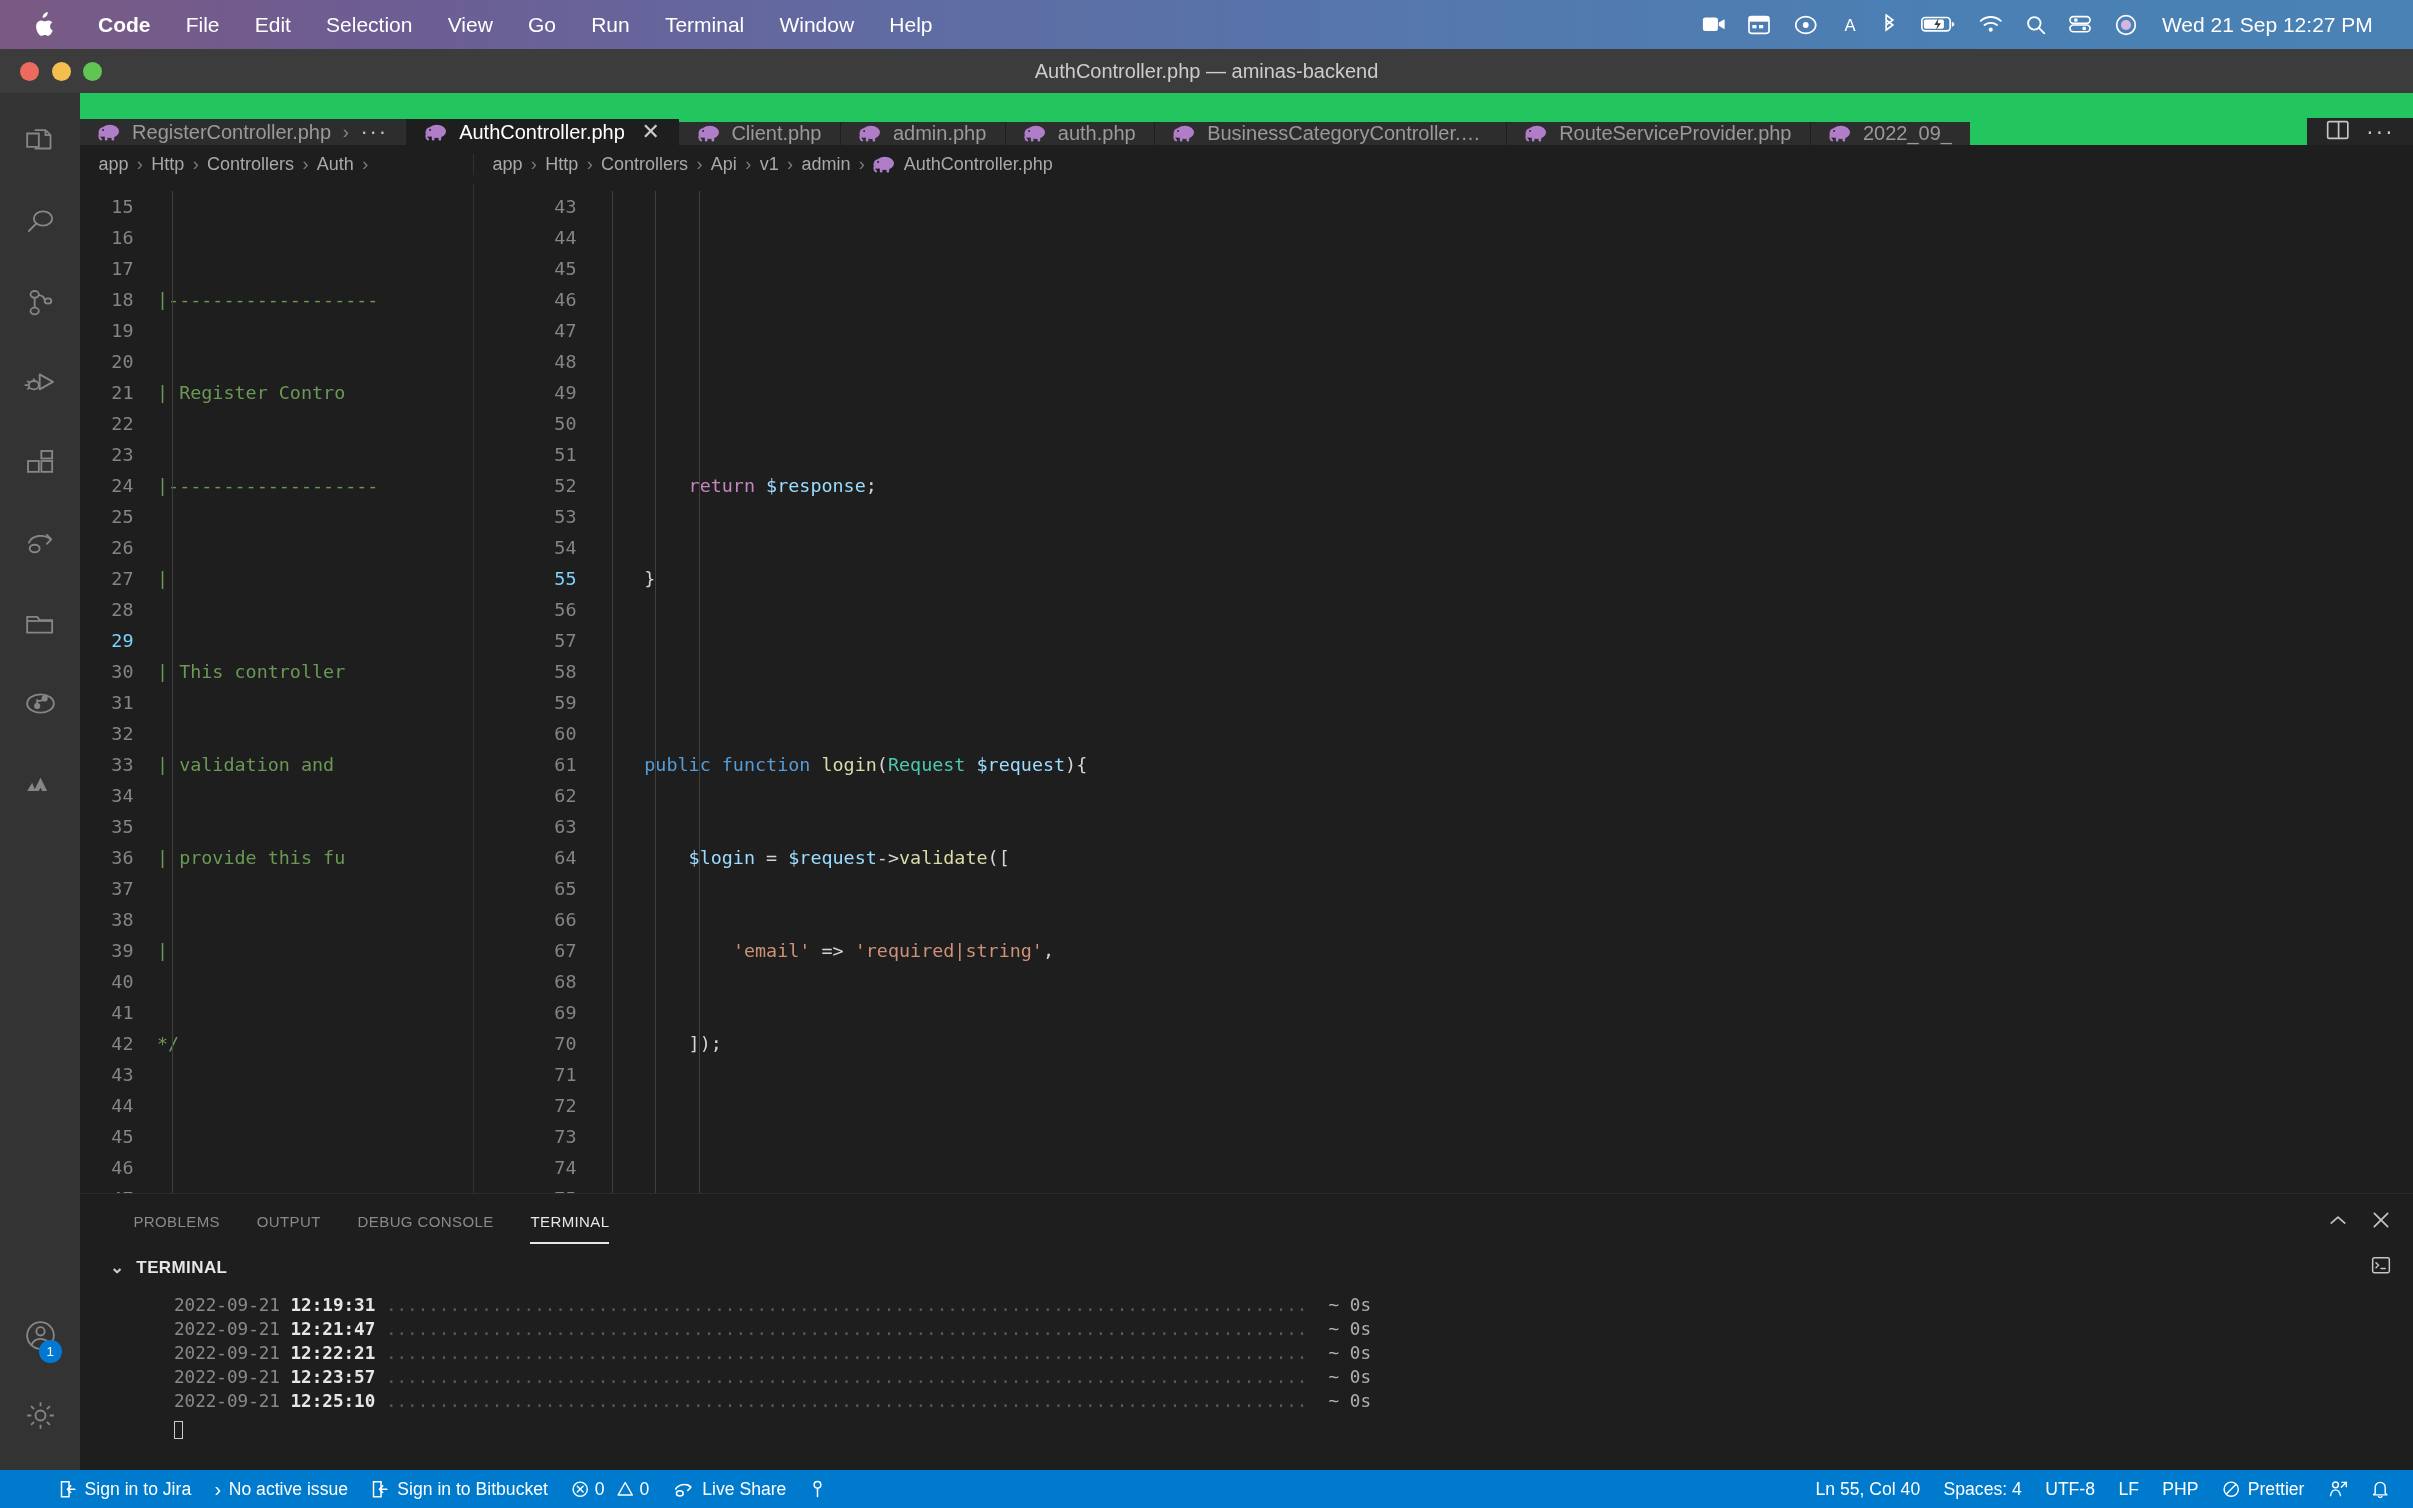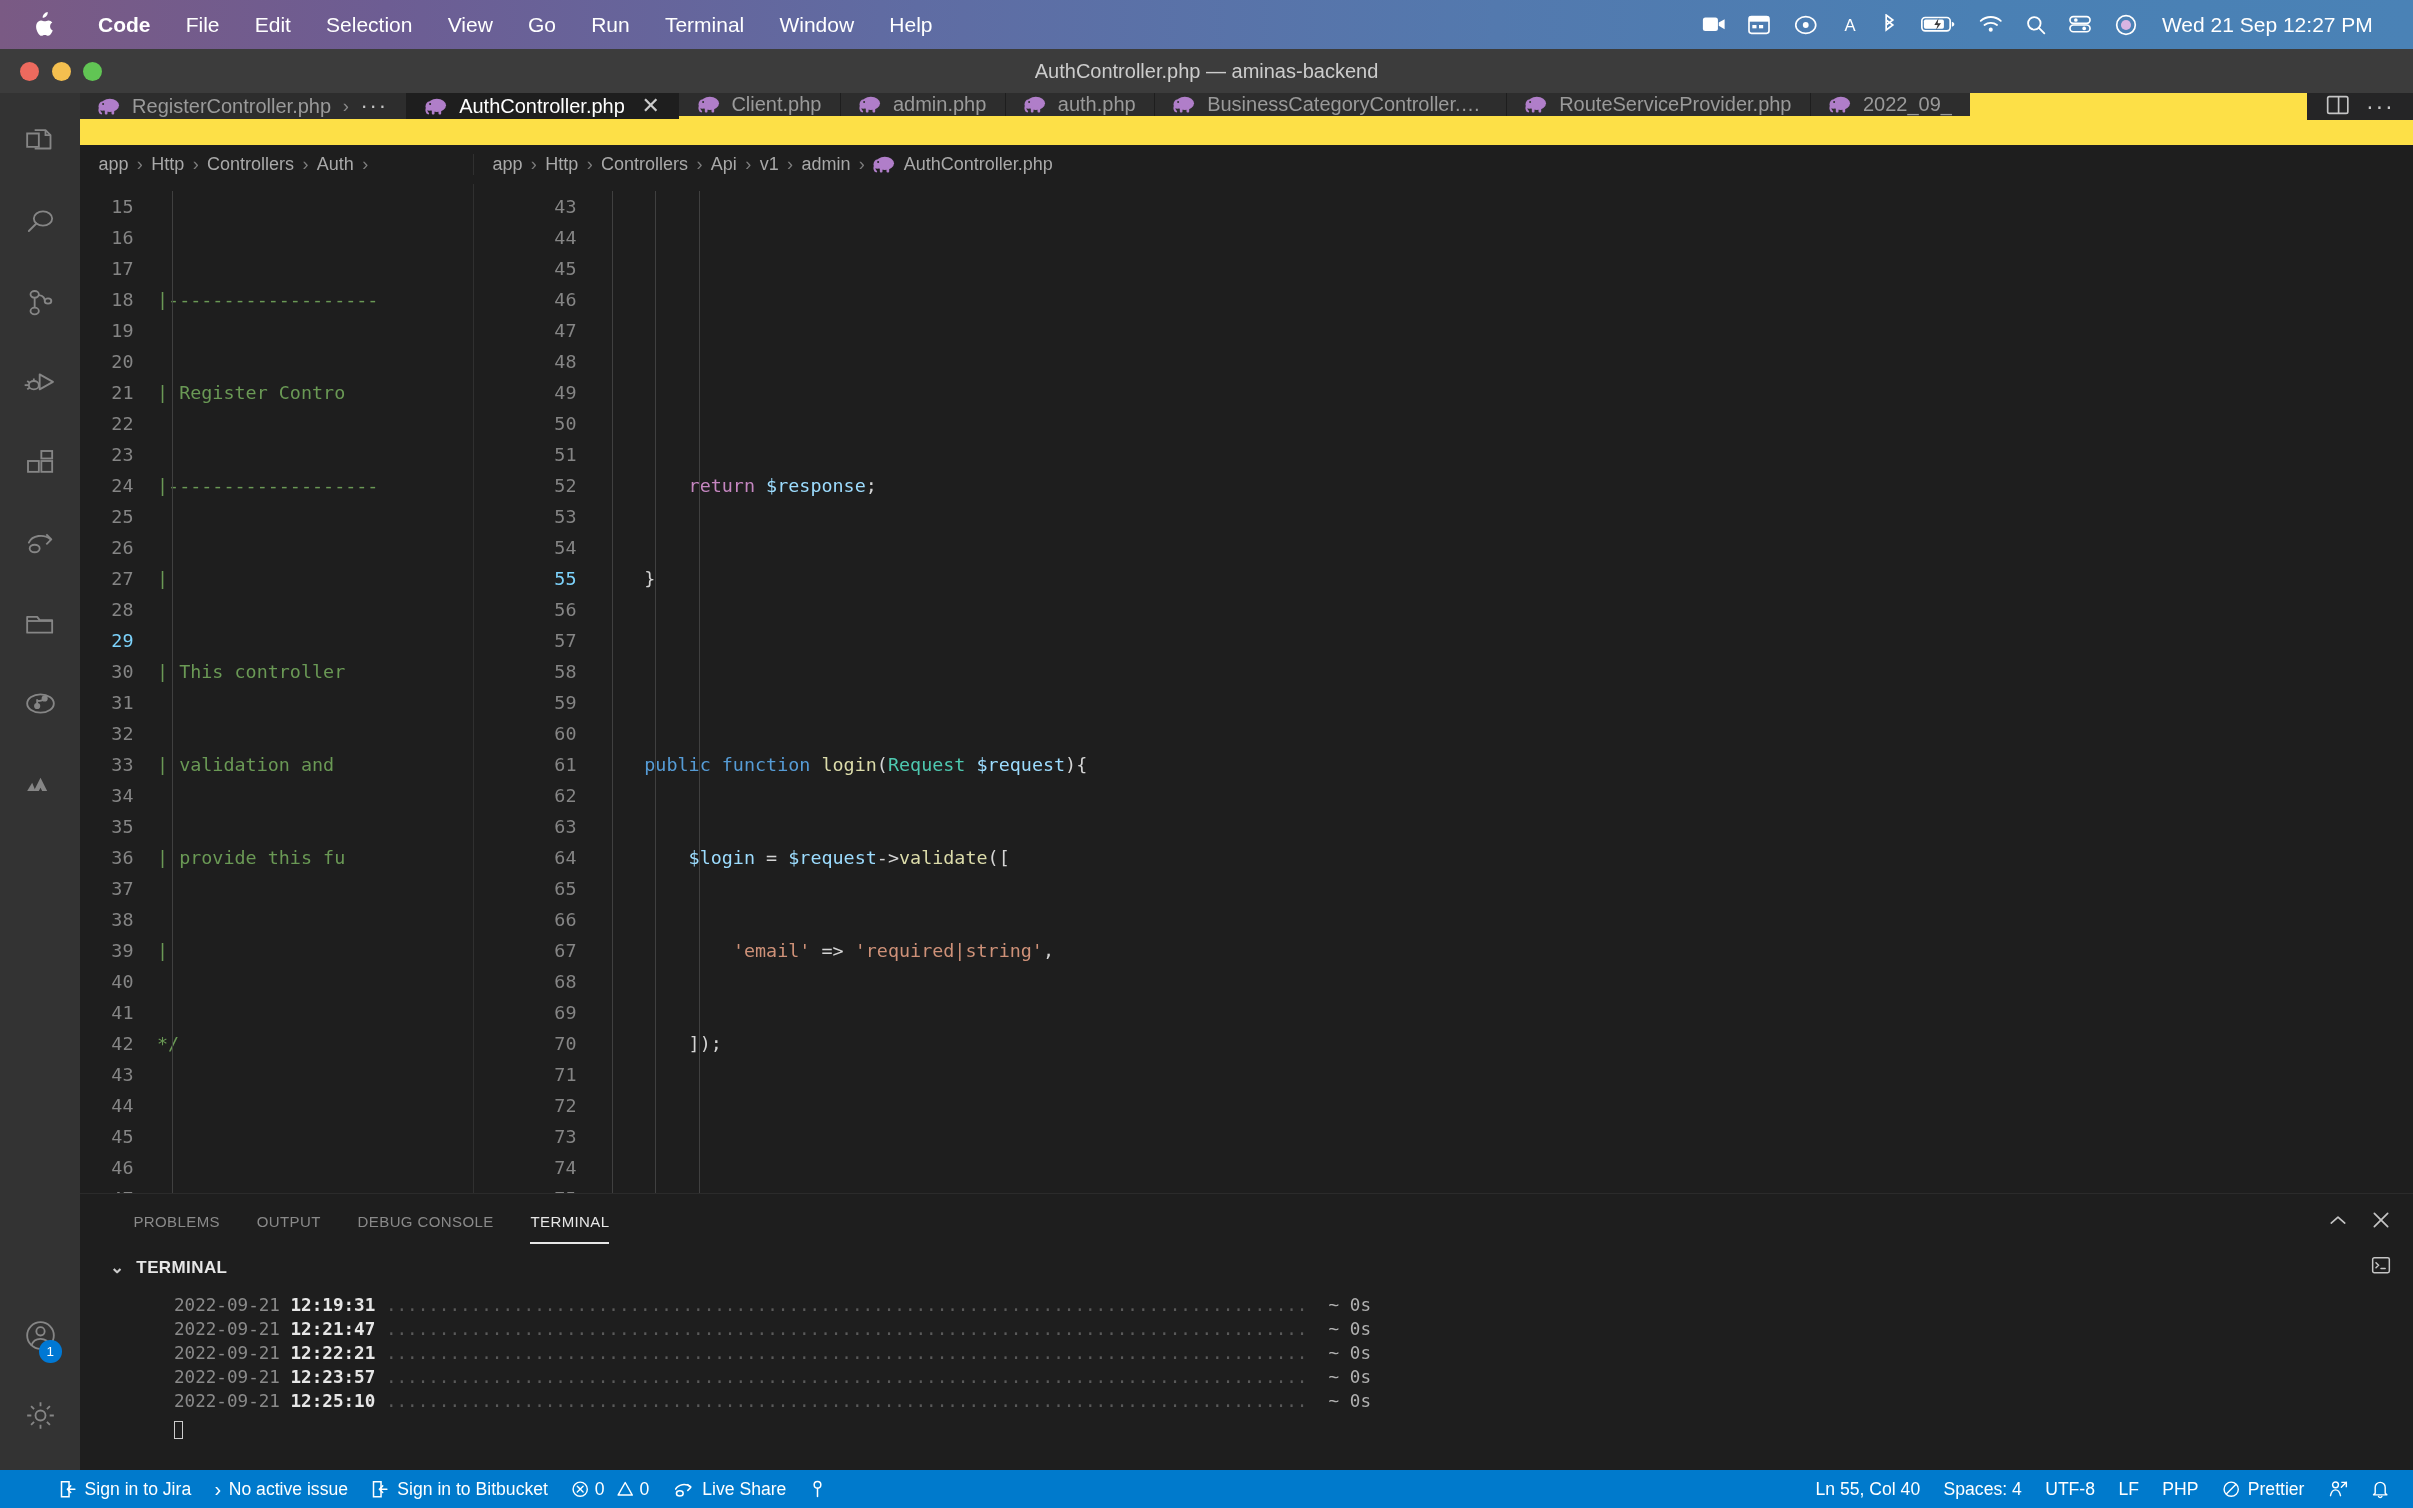--- a/index.html
+++ b/index.html
@@ -59,21 +59,21 @@
   .act-spacer { flex: 1 1 auto; }
   .badge-blue {
     position: absolute; left: 39px; top: 45px; width: 22.6px; height: 22.6px; border-radius: 50%;
     background: #0078d4; color: #fff; font-size: 13.4px; display:flex; align-items:center; justify-content:center;
   }
 
   
   .maincol { flex: 1 1 auto; display: flex; flex-direction: column; min-width: 0; background:#1e1e1e; }
 
   
-  .tabbar { height: 52px; flex: 0 0 52px; background: #fde047; display: flex; align-items: flex-start; overflow: hidden; }
+  .tabbar { height: 52px; flex: 0 0 52px; background: #22c55e; display: flex; align-items: flex-end; overflow: hidden; }
   .tab {
     display: flex; align-items: center; gap: 11.7px; padding: 0 18.4px;
     background: #2d2d2d; color: #9a9a9a; font-size: 20px;
     border-right: 0.8px solid #1e1e1e; white-space: nowrap; position: relative;
     max-width: 352px;
   }
   .tab.active { background: #1e1e1e; color: #ffffff; }
   .tab .elephant { font-size: 0; line-height: 0; }
   .tab-label { overflow: hidden; text-overflow: ellipsis; }
   .tab .chev { color:#8a8a8a; font-size: 18.4px; }

